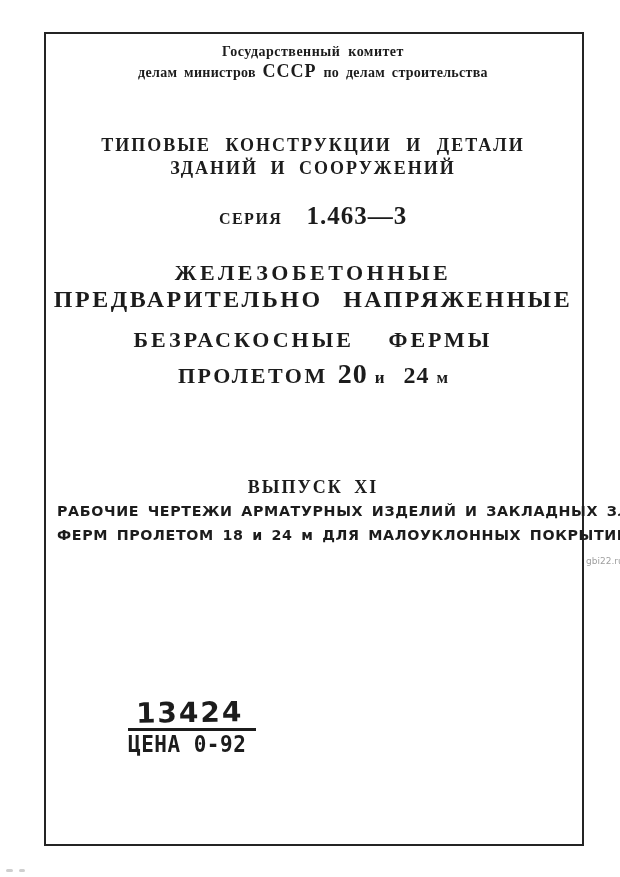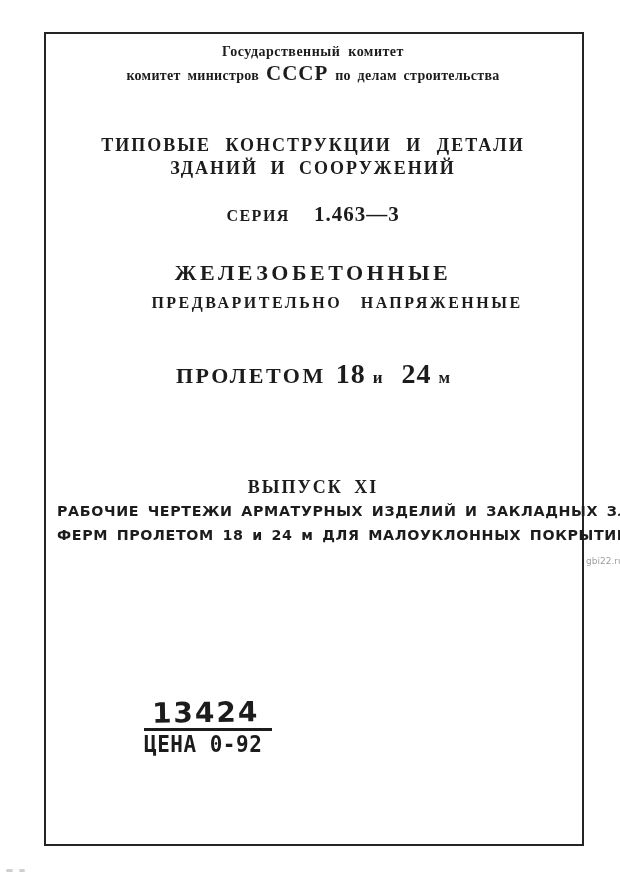--- a/index.html
+++ b/index.html
@@ -40,21 +40,21 @@
     word-spacing: 4px;
   }
   .publisher-line2 {
     top: 61px;
     font-size: 14px;
     font-weight: bold;
     letter-spacing: 0.3px;
     word-spacing: 3px;
   }
   .publisher-line2 .acronym {
-    font-size: 21px;
+    font-size: 18px;
     letter-spacing: 1px;
   }
   .heading1 {
     top: 135px;
     font-size: 18px;
     font-weight: bold;
     letter-spacing: 2px;
     word-spacing: 8px;
   }
   .heading2 {
@@ -67,39 +67,38 @@
   .series-row {
     top: 202px;
   }
   .series-label {
     font-size: 16px;
     font-weight: bold;
     letter-spacing: 1.5px;
     vertical-align: baseline;
   }
   .series-number {
-    font-size: 21px;
+    font-size: 25px;
     font-weight: bold;
     letter-spacing: 1px;
     margin-left: 24px;
     vertical-align: baseline;
   }
   .title1 {
     top: 260px;
     font-size: 22px;
     font-weight: bold;
     letter-spacing: 3.5px;
   }
   .title2 {
-    top: 294px;
-    font-size: 16px;
+    top: 286px;
+    font-size: 24px;
     font-weight: bold;
     letter-spacing: 2.5px;
     word-spacing: 12px;
-    padding-left: 24px;
   }
   .title3 {
     top: 327px;
     font-size: 22px;
     font-weight: bold;
     letter-spacing: 3px;
     word-spacing: 26px;
   }
   .title4 {
     top: 358px;
@@ -113,21 +112,21 @@
   .title4 .t4-num {
     font-size: 28px;
     letter-spacing: 1px;
     margin-left: 10px;
   }
   .title4 .t4-small {
     font-size: 17px;
     margin-left: 7px;
   }
   .title4 .t4-num2 {
-    font-size: 28px;
+    font-size: 24px;
     letter-spacing: 1px;
     margin-left: 19px;
   }
   .title5 {
     top: 394px;
     font-size: 19px;
     font-weight: bold;
     letter-spacing: 1.2px;
     word-spacing: 6px;
   }
@@ -147,21 +146,21 @@
     font-size: 14px;
     letter-spacing: 0.6px;
     word-spacing: 3px;
     transform-origin: left top;
     transform: scaleX(1.02);
   }
   .issue-desc1 { top: 503px; }
   .issue-desc2 { top: 527px; }
   .stamp {
     position: absolute;
-    left: 144px;
+    left: 128px;
     top: 699px;
     width: 132px;
   }
   .stamp-number {
     font-family: "DejaVu Sans", sans-serif;
     font-weight: bold;
     font-size: 28px;
     letter-spacing: 2px;
     line-height: 28px;
     padding-left: 8px;
@@ -201,34 +200,35 @@
 </style>
 </head>
 <body>
 
 <div class="page">
 
   <div class="frame"></div>
 
   <div class="line publisher-line1">Государственный комитет</div>
 
-  <div class="line publisher-line2"><span>комитет министров</span> <span class="acronym">СССР</span> <span>по делам строительства</span></div>
+  <div class="line publisher-line2"><span>делам министров</span> <span class="acronym">СССР</span> <span>по делам строительства</span></div>
 
   <div class="line heading2">ЗДАНИЙ И СООРУЖЕНИЙ</div>
 
   <div class="line heading1">ТИПОВЫЕ КОНСТРУКЦИИ И ДЕТАЛИ</div>
 
   <div class="line series-row"><span class="series-label">СЕРИЯ</span><span class="series-number">1.463—3</span></div>
 
   <div class="line title1">ЖЕЛЕЗОБЕТОННЫЕ</div>
 
   <div class="line title2">ПРЕДВАРИТЕЛЬНО НАПРЯЖЕННЫЕ</div>
 
-
-  <div class="line title4"><span class="t4-word">ПРОЛЕТОМ</span><span class="t4-num">18</span><span class="t4-small">и</span><span class="t4-num2">24</span><span class="t4-small">м</span></div>
+  <div class="line title3">БЕЗРАСКОСНЫЕ ФЕРМЫ</div>
+
+  <div class="line title4"><span class="t4-word">ПРОЛЕТОМ</span><span class="t4-num">20</span><span class="t4-small">и</span><span class="t4-num2">24</span><span class="t4-small">м</span></div>
 
 
   <div class="line issue-label">ВЫПУСК XI</div>
 
   <div class="issue-desc issue-desc1">РАБОЧИЕ ЧЕРТЕЖИ АРМАТУРНЫХ ИЗДЕЛИЙ И ЗАКЛАДНЫХ ЗЛЕМЕНТОВ</div>
 
   <div class="issue-desc issue-desc2">ФЕРМ ПРОЛЕТОМ 18 и 24 м ДЛЯ МАЛОУКЛОННЫХ ПОКРЫТИЙ</div>
 
   <div class="stamp">
     <div class="stamp-number">13424</div>

